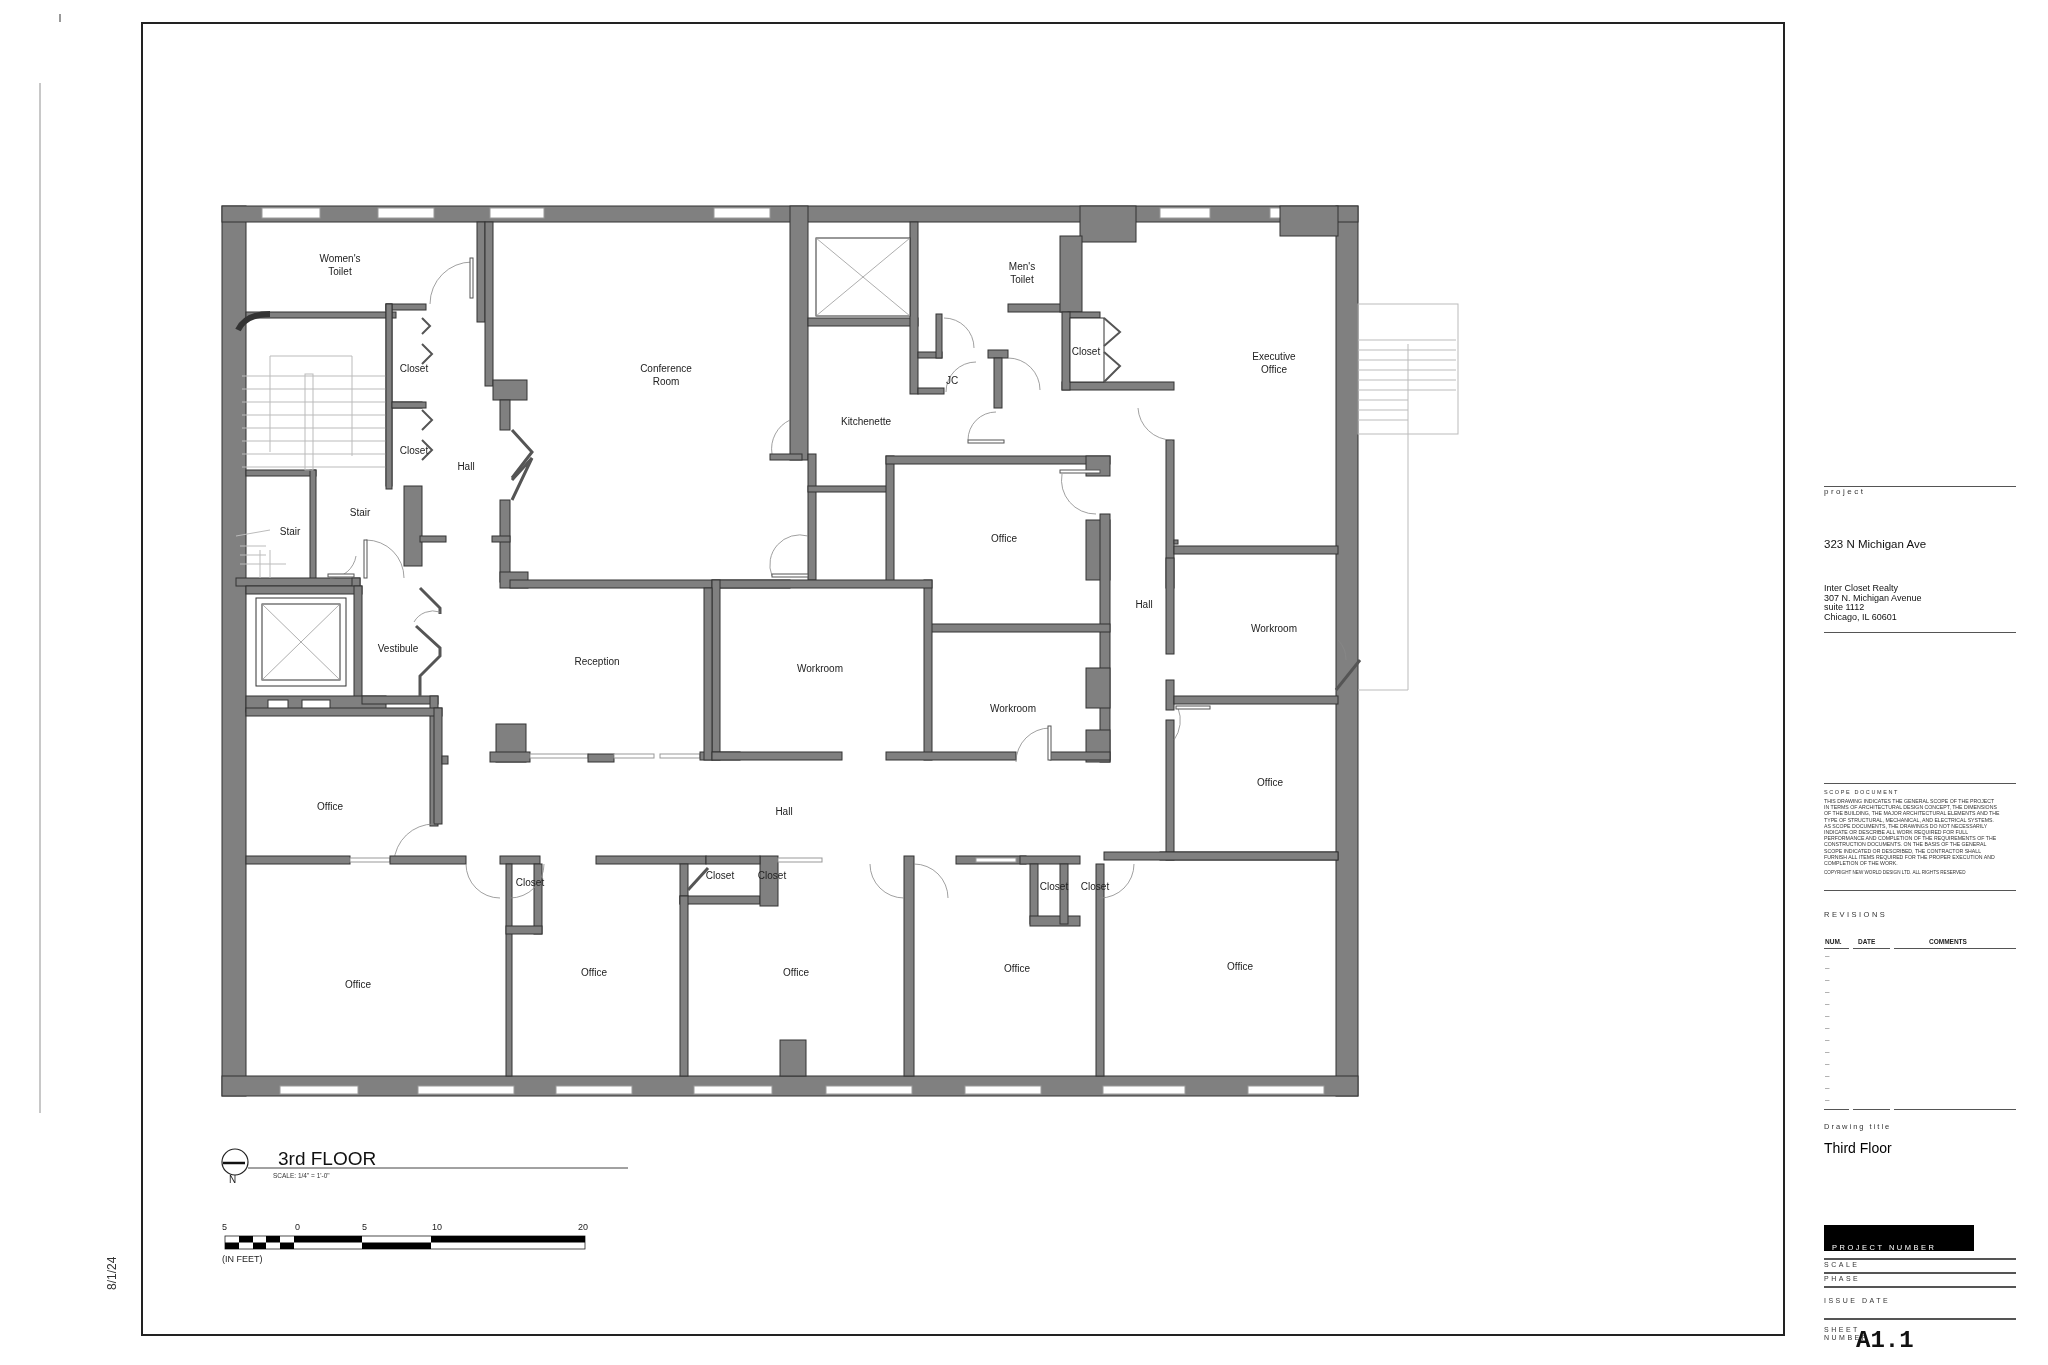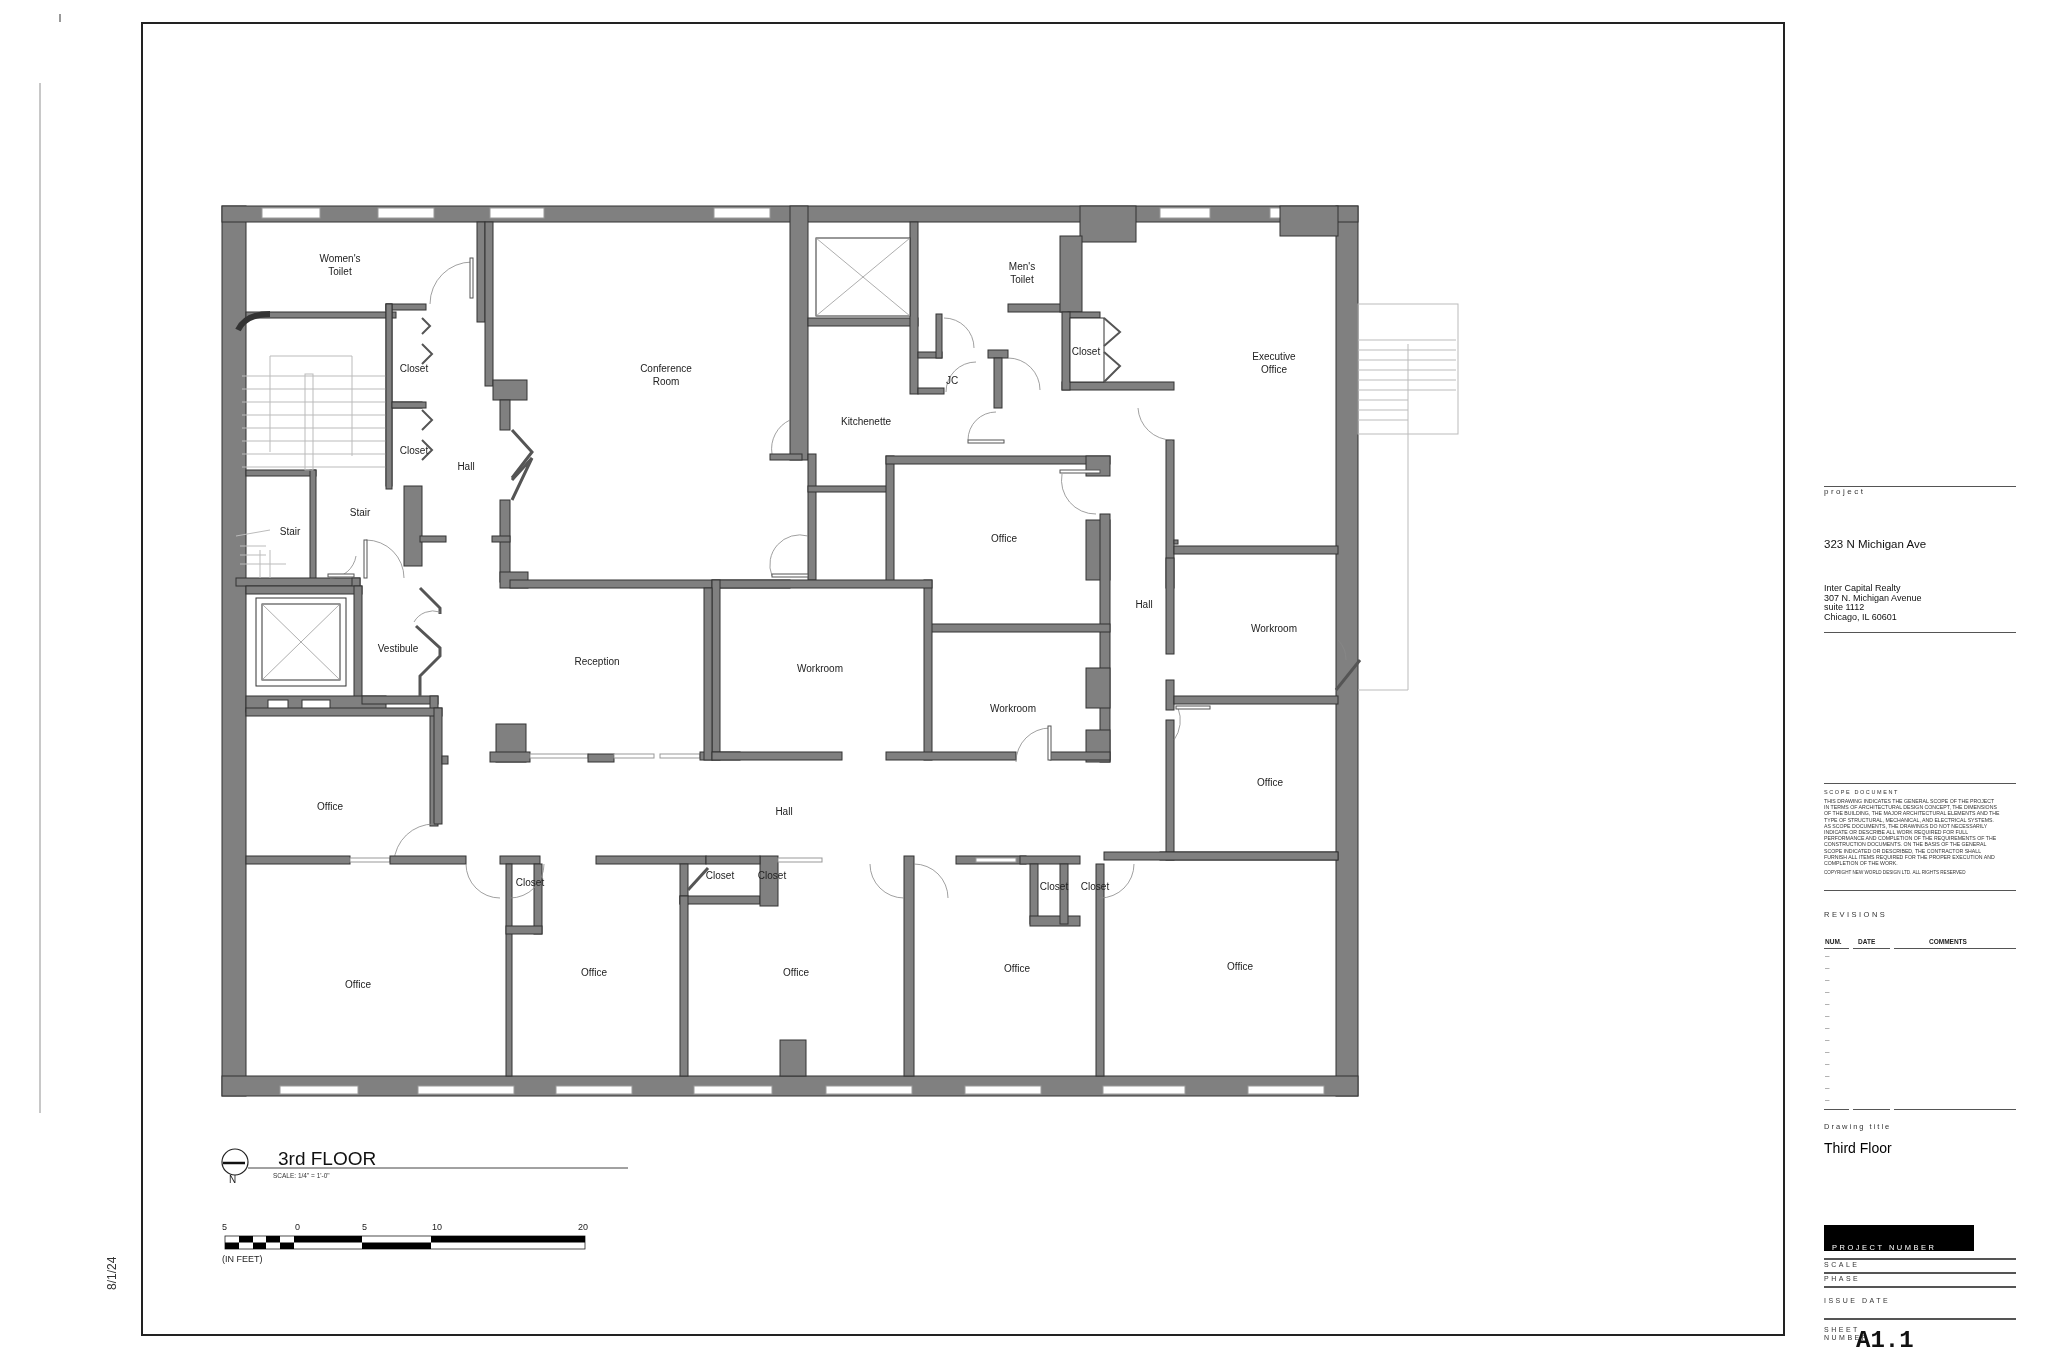--- a/index.html
+++ b/index.html
@@ -357,21 +357,21 @@
     <rect x="431" y="1236" width="154" height="6.5" fill="#000"></rect>
     <text x="222" y="1262">(IN FEET)</text>
   </g>
 </svg>
 
 <div>
   <div class="tb-rule" style="top:486px;"></div>
   <div class="tb tb-small" style="top:487px;">project</div>
   <div class="tb tb-med" style="top:514px;font-size:11.5px;margin-top:24px;">323 N Michigan Ave</div>
   <div class="tb" style="top:584px;font-size:9px;line-height:9.5px;">
-    <div>Inter Capital Realty</div>
+    <div>Inter Closet Realty</div>
     <div>307 N. Michigan Avenue</div>
     <div>suite 1112</div>
     <div>Chicago, IL 60601</div>
   </div>
   <div class="tb-rule" style="top:632px;"></div>
 
   <div class="tb-rule" style="top:783px;"></div>
   <div class="tb" style="top:789px;font-size:5.5px;letter-spacing:1.6px;color:#333;">SCOPE DOCUMENT</div>
   <div class="tb scope-text" style="top:798px;width:176px;">THIS DRAWING INDICATES THE GENERAL SCOPE OF THE PROJECT IN TERMS OF ARCHITECTURAL DESIGN CONCEPT, THE DIMENSIONS OF THE BUILDING, THE MAJOR ARCHITECTURAL ELEMENTS AND THE TYPE OF STRUCTURAL, MECHANICAL, AND ELECTRICAL SYSTEMS. AS SCOPE DOCUMENTS, THE DRAWINGS DO NOT NECESSARILY INDICATE OR DESCRIBE ALL WORK REQUIRED FOR FULL PERFORMANCE AND COMPLETION OF THE REQUIREMENTS OF THE CONSTRUCTION DOCUMENTS. ON THE BASIS OF THE GENERAL SCOPE INDICATED OR DESCRIBED, THE CONTRACTOR SHALL FURNISH ALL ITEMS REQUIRED FOR THE PROPER EXECUTION AND COMPLETION OF THE WORK.</div>
   <div class="tb scope-text" style="top:870px;font-size:4.6px;">COPYRIGHT NEW WORLD DESIGN LTD. ALL RIGHTS RESERVED</div>

